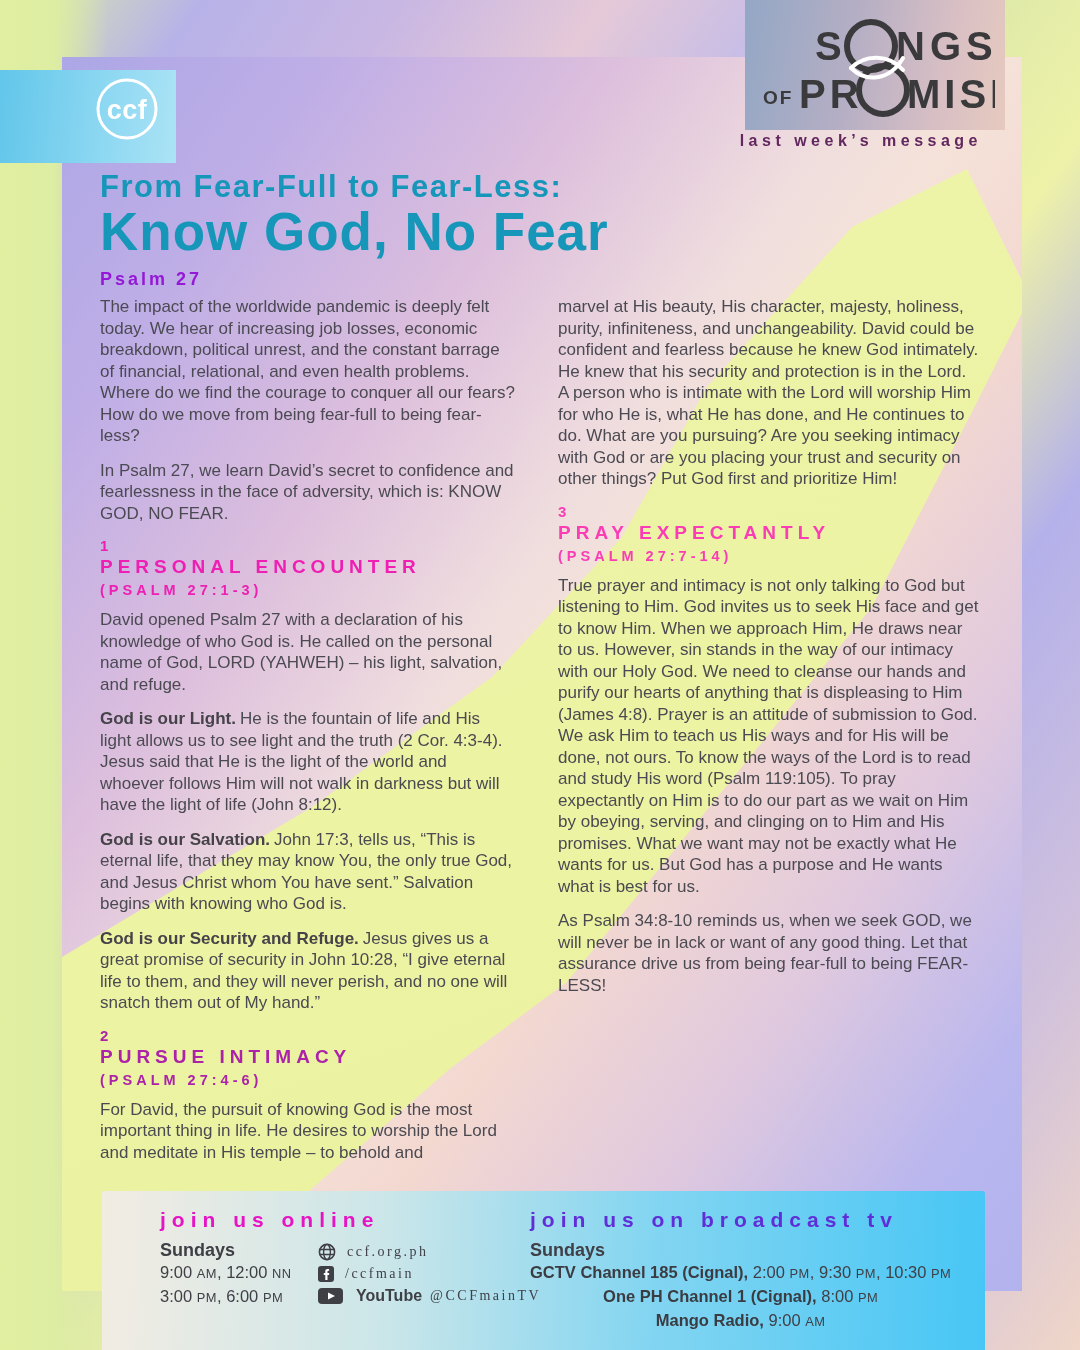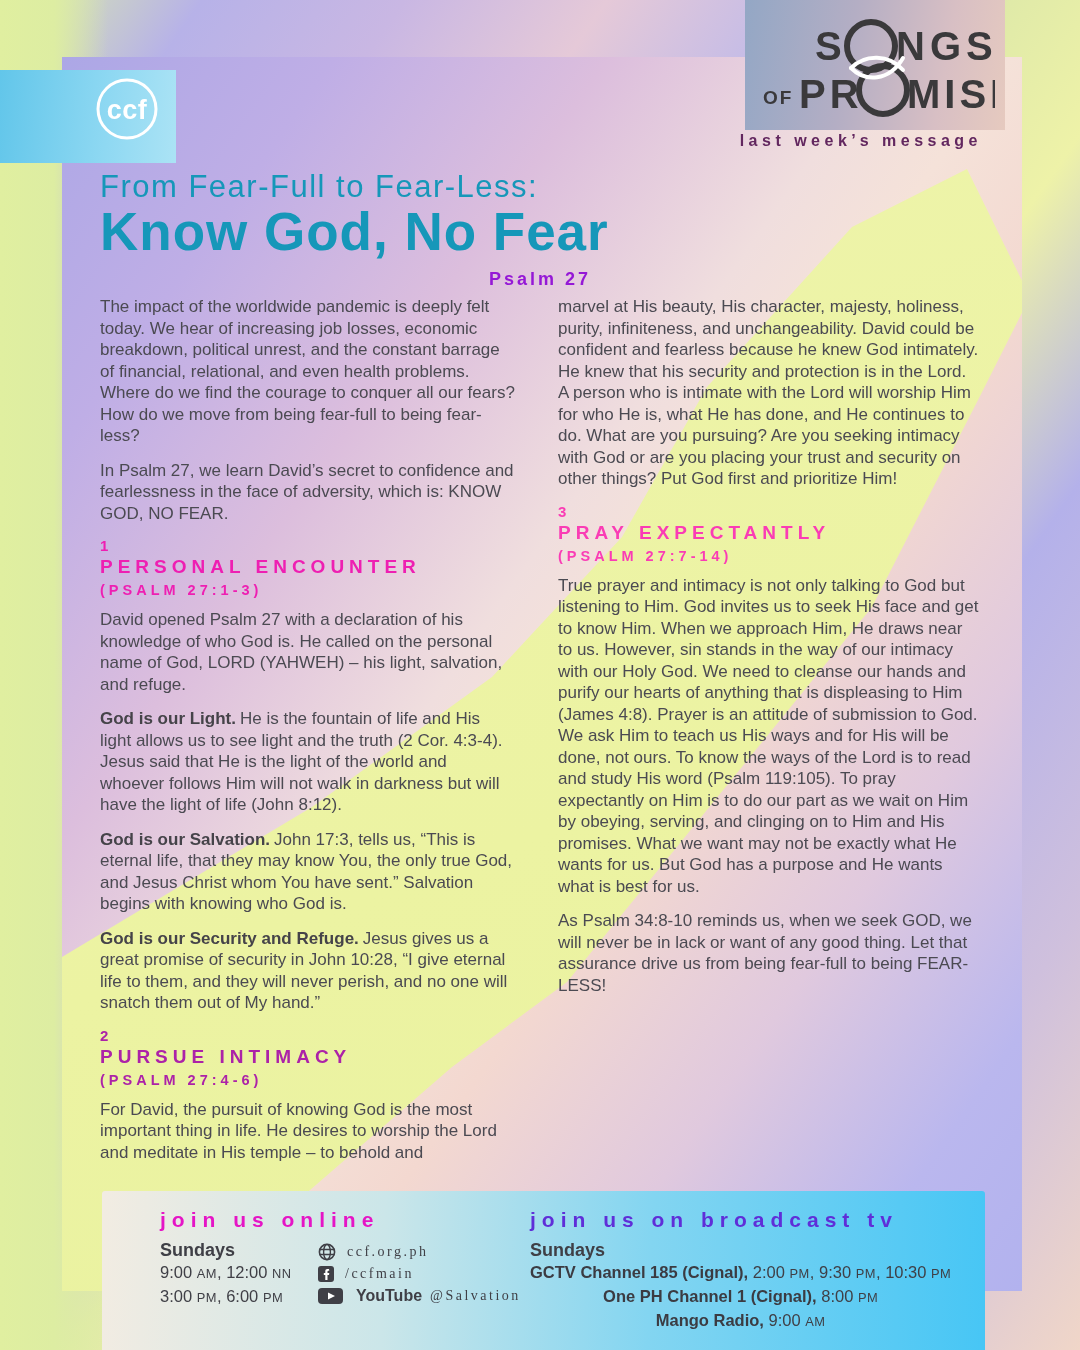--- a/index.html
+++ b/index.html
@@ -29,23 +29,23 @@
   #songs-box {
     position:absolute; left:745px; top:0; width:260px; height:130px;
     background: linear-gradient(100deg, #93a7c5 0%, #b4aec4 40%, #d8bfc4 75%, #e6cabf 100%);
   }
   #tagline {
     position:absolute; right:98px; top:132px;
     font-size:16px; font-weight:bold; letter-spacing:4.5px; color:#62275f;
   }
   
   #header { position:absolute; left:100px; top:170px; width:880px; }
-  #kicker { font-size:31px; font-weight:normal; letter-spacing:1.5px; color:#1697b9; line-height:33px; margin:0; }
+  #kicker { font-size:31px; font-weight:bold; letter-spacing:1.5px; color:#1697b9; line-height:33px; margin:0; }
   #main-title { font-size:53px; font-weight:bold; letter-spacing:1px; color:#1697b9; line-height:57px; margin:0; }
-  #scripture { font-size:18px; font-weight:bold; letter-spacing:3px; color:#9518d6; line-height:20px; margin:9px 0 0 0;text-align:center; }
+  #scripture { font-size:18px; font-weight:bold; letter-spacing:3px; color:#9518d6; line-height:20px; margin:9px 0 0 0; }
   
   .col { position:absolute; top:296px; }
   #col-left  { left:100px; width:415px; }
   #col-right { left:558px; width:422px; }
   .para { font-size:17px; line-height:21.5px; color:#4b4a52; margin:0 0 13px 0; }
   .lead { font-weight:bold; color:#454349; padding-right:4px;text-align:center; }
   .sec { margin:3px 0 9px 0; }
   .sec .num   { font-size:15px; font-weight:bold; letter-spacing:2px; line-height:17px; }
   .sec .title { font-size:19px; font-weight:bold; letter-spacing:5px; line-height:26px; }
   .sec .ref   { font-size:14.5px; font-weight:bold; letter-spacing:4px; line-height:20px; }
@@ -184,21 +184,21 @@
               <path d="M11 3 H9.4 C8 3 7.3 3.9 7.3 5.2 V7 H5.8 V9 H7.3 V14 H9.5 V9 H11 L11.3 7 H9.5 V5.5 C9.5 5 9.8 4.8 10.3 4.8 H11.3 Z" fill="#ffffff"></path>
             </svg>
             <span class="s-text">/ccfmain</span>
           </div>
           <div class="s-row">
             <svg width="27" height="18" viewBox="0 0 27 18">
               <rect x="0" y="1" width="25" height="16" rx="4" fill="#3f3f46"></rect>
               <polygon points="10,5.5 10,12.5 17,9" fill="#ffffff"></polygon>
             </svg>
             <span class="yt-word">YouTube</span>
-            <span class="s-text">@Salvation</span>
+            <span class="s-text">@CCFmainTV</span>
           </div>
         </div>
       </div>
     </div>
 
     <div class="f-broadcast">
       <div id="broadcast-heading" class="f-heading">join us on broadcast tv</div>
       <div class="f-day">Sundays</div>
       <div class="bline"><b>GCTV Channel 185 (Cignal),</b> <span>2:00 <span class="sc">PM</span>, 9:30 <span class="sc">PM</span>, 10:30 <span class="sc">PM</span></span></div>
       <div class="bline"><b>One PH Channel 1 (Cignal),</b> <span>8:00 <span class="sc">PM</span></span></div>

